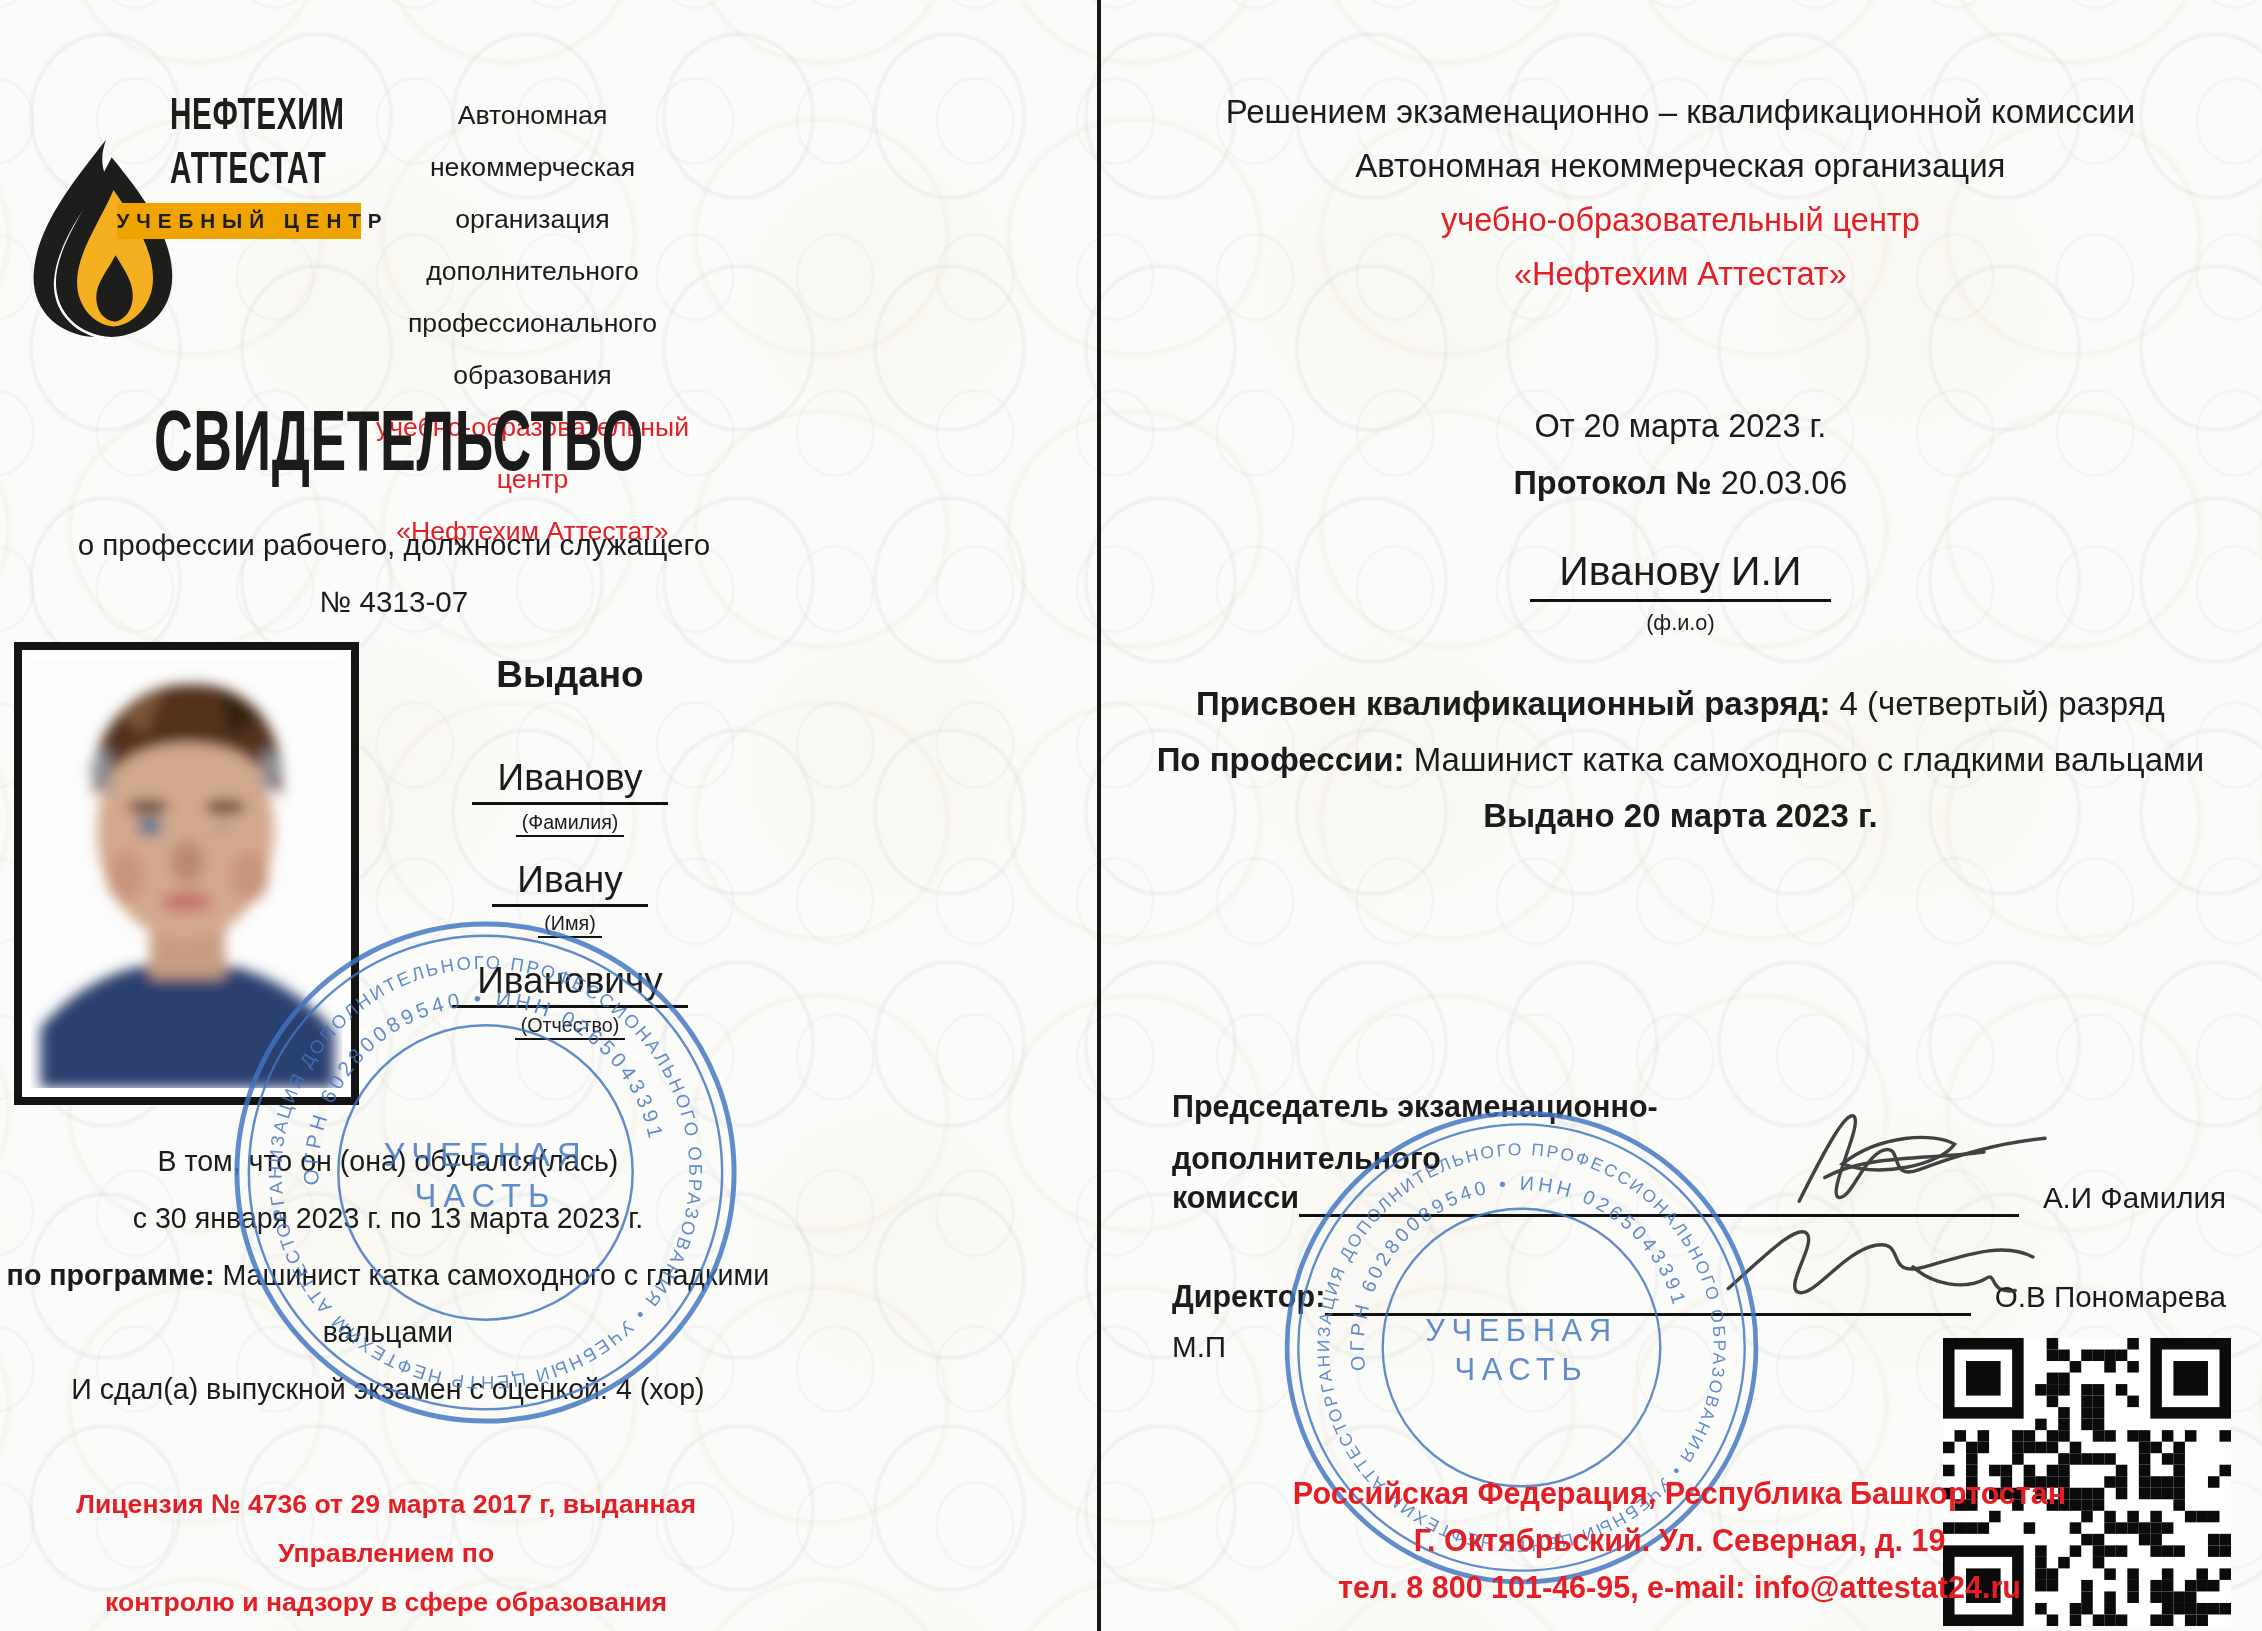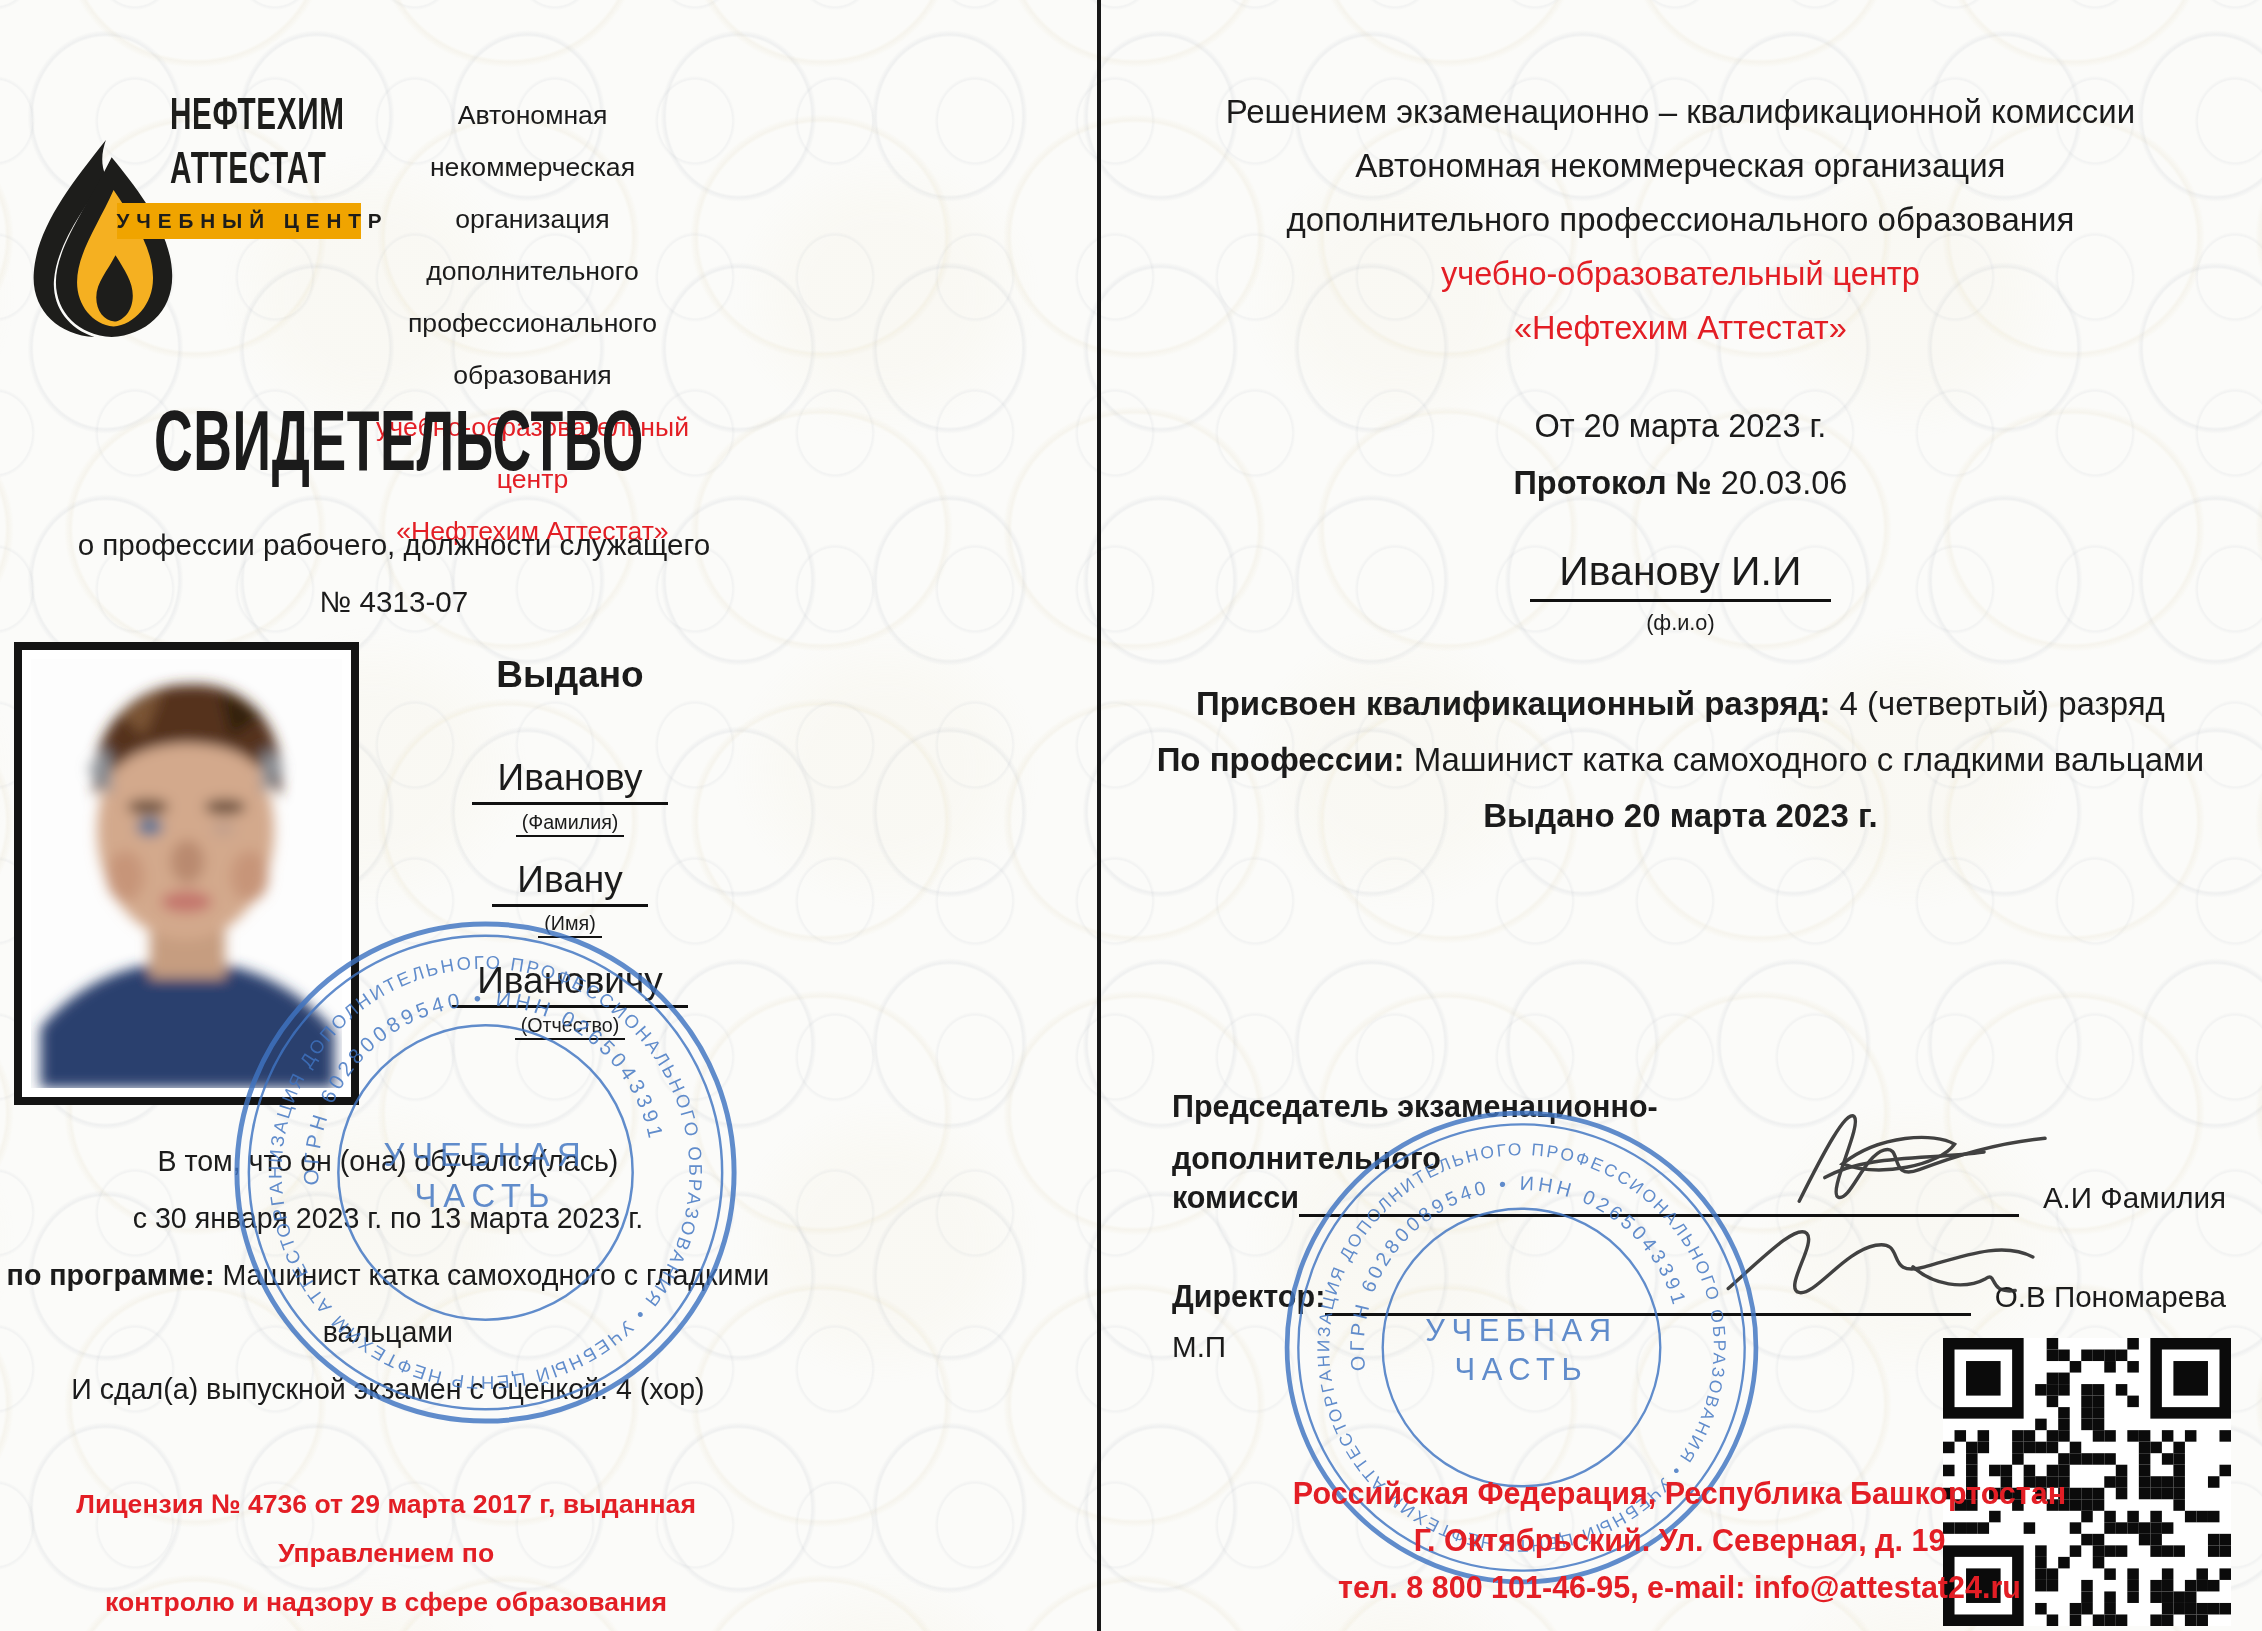--- a/index.html
+++ b/index.html
@@ -178,21 +178,20 @@
     </svg>
   </div>
 
   <div class="abs divider"></div>
 
   <div class="abs page-right">
 
     <div class="abs r-header c">
       <div>Решением экзаменационно – квалификационной комиссии</div>
       <div>Автономная некоммерческая организация</div>
-      <div>дополнительного профессионального образования</div>
       <div class="red">учебно-образовательный центр</div>
       <div class="red">«Нефтехим Аттестат»</div>
     </div>
 
     <div class="abs r-date c">От 20 марта 2023 г.</div>
     <div class="abs r-protocol c"><b>Протокол №</b> <span>20.03.06</span></div>
 
     <div class="abs r-name c">
       <span class="holder">Иванову И.И</span>
       <div class="cap">(ф.и.о)</div>

